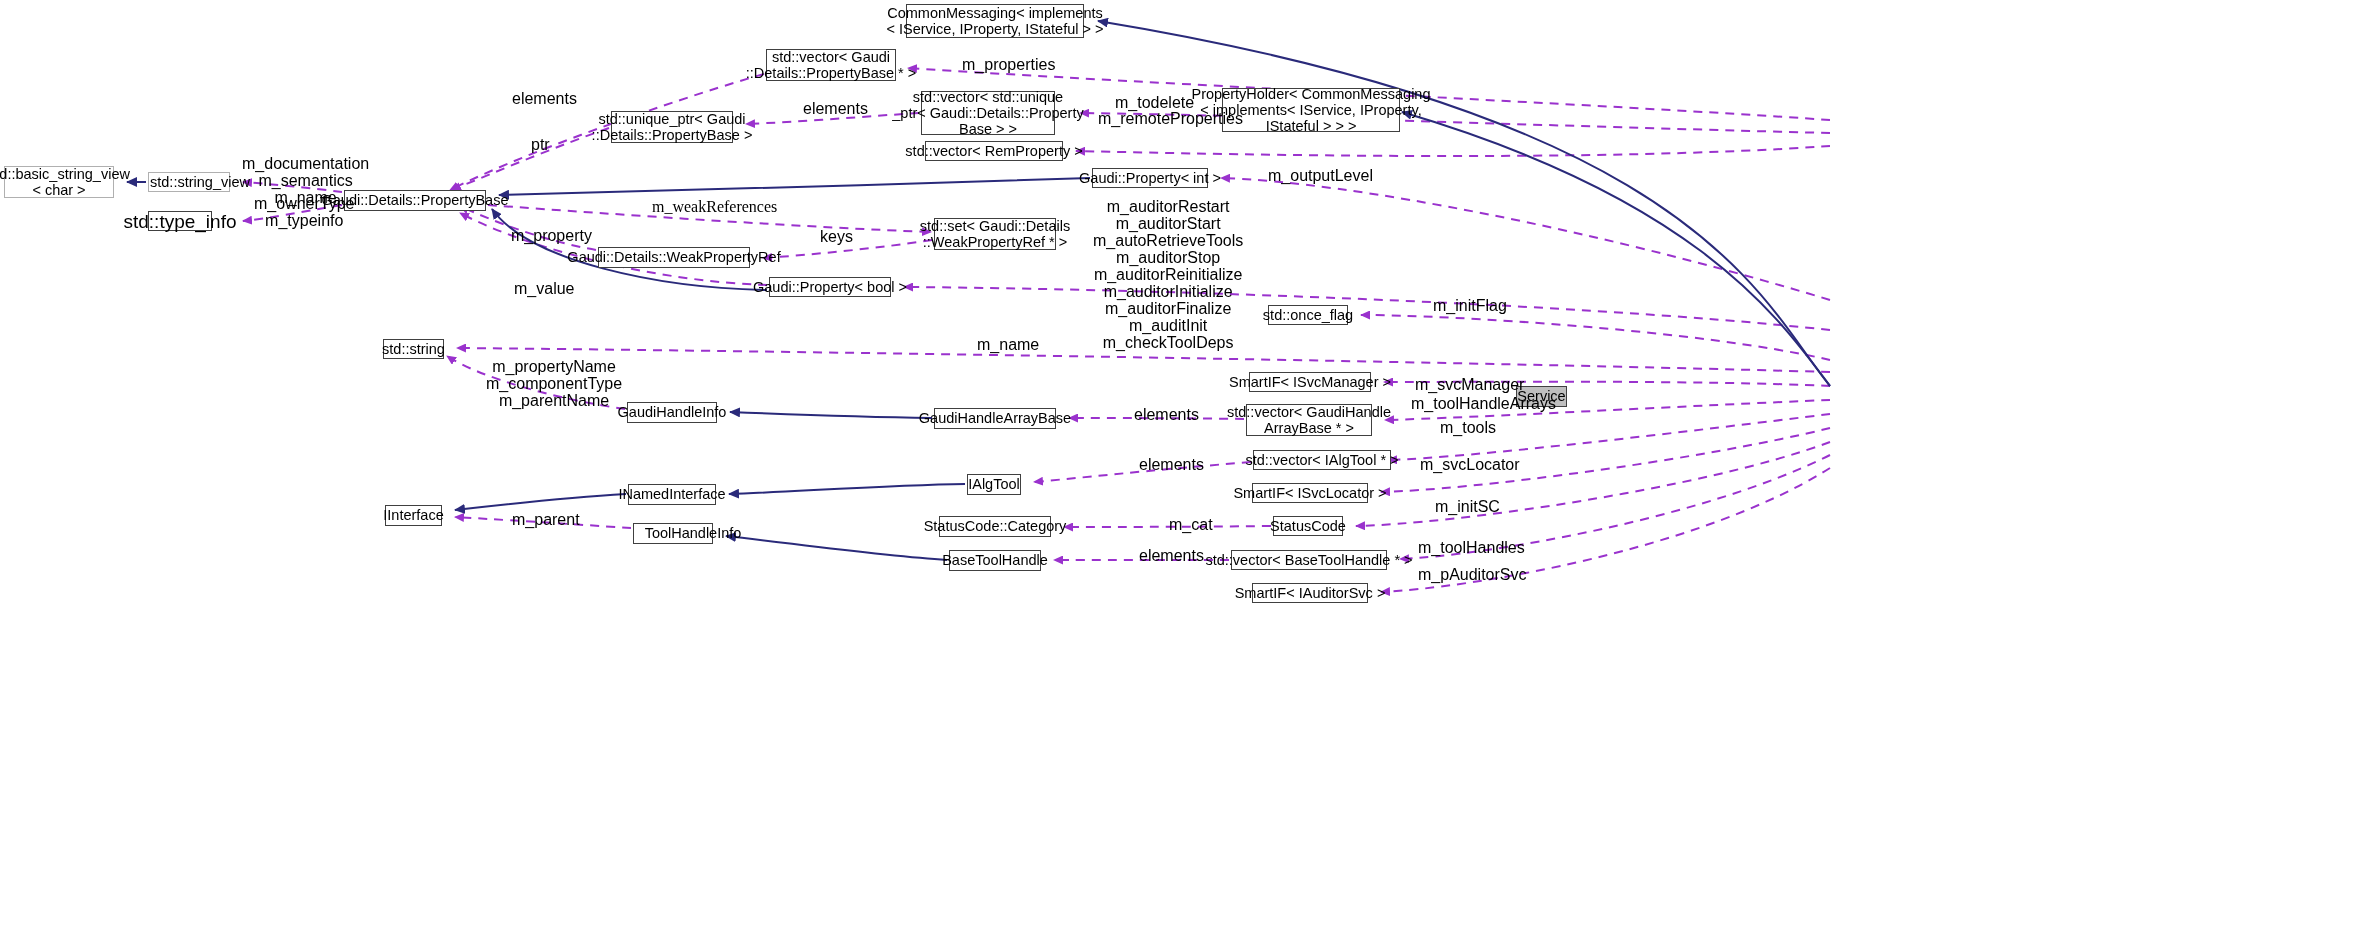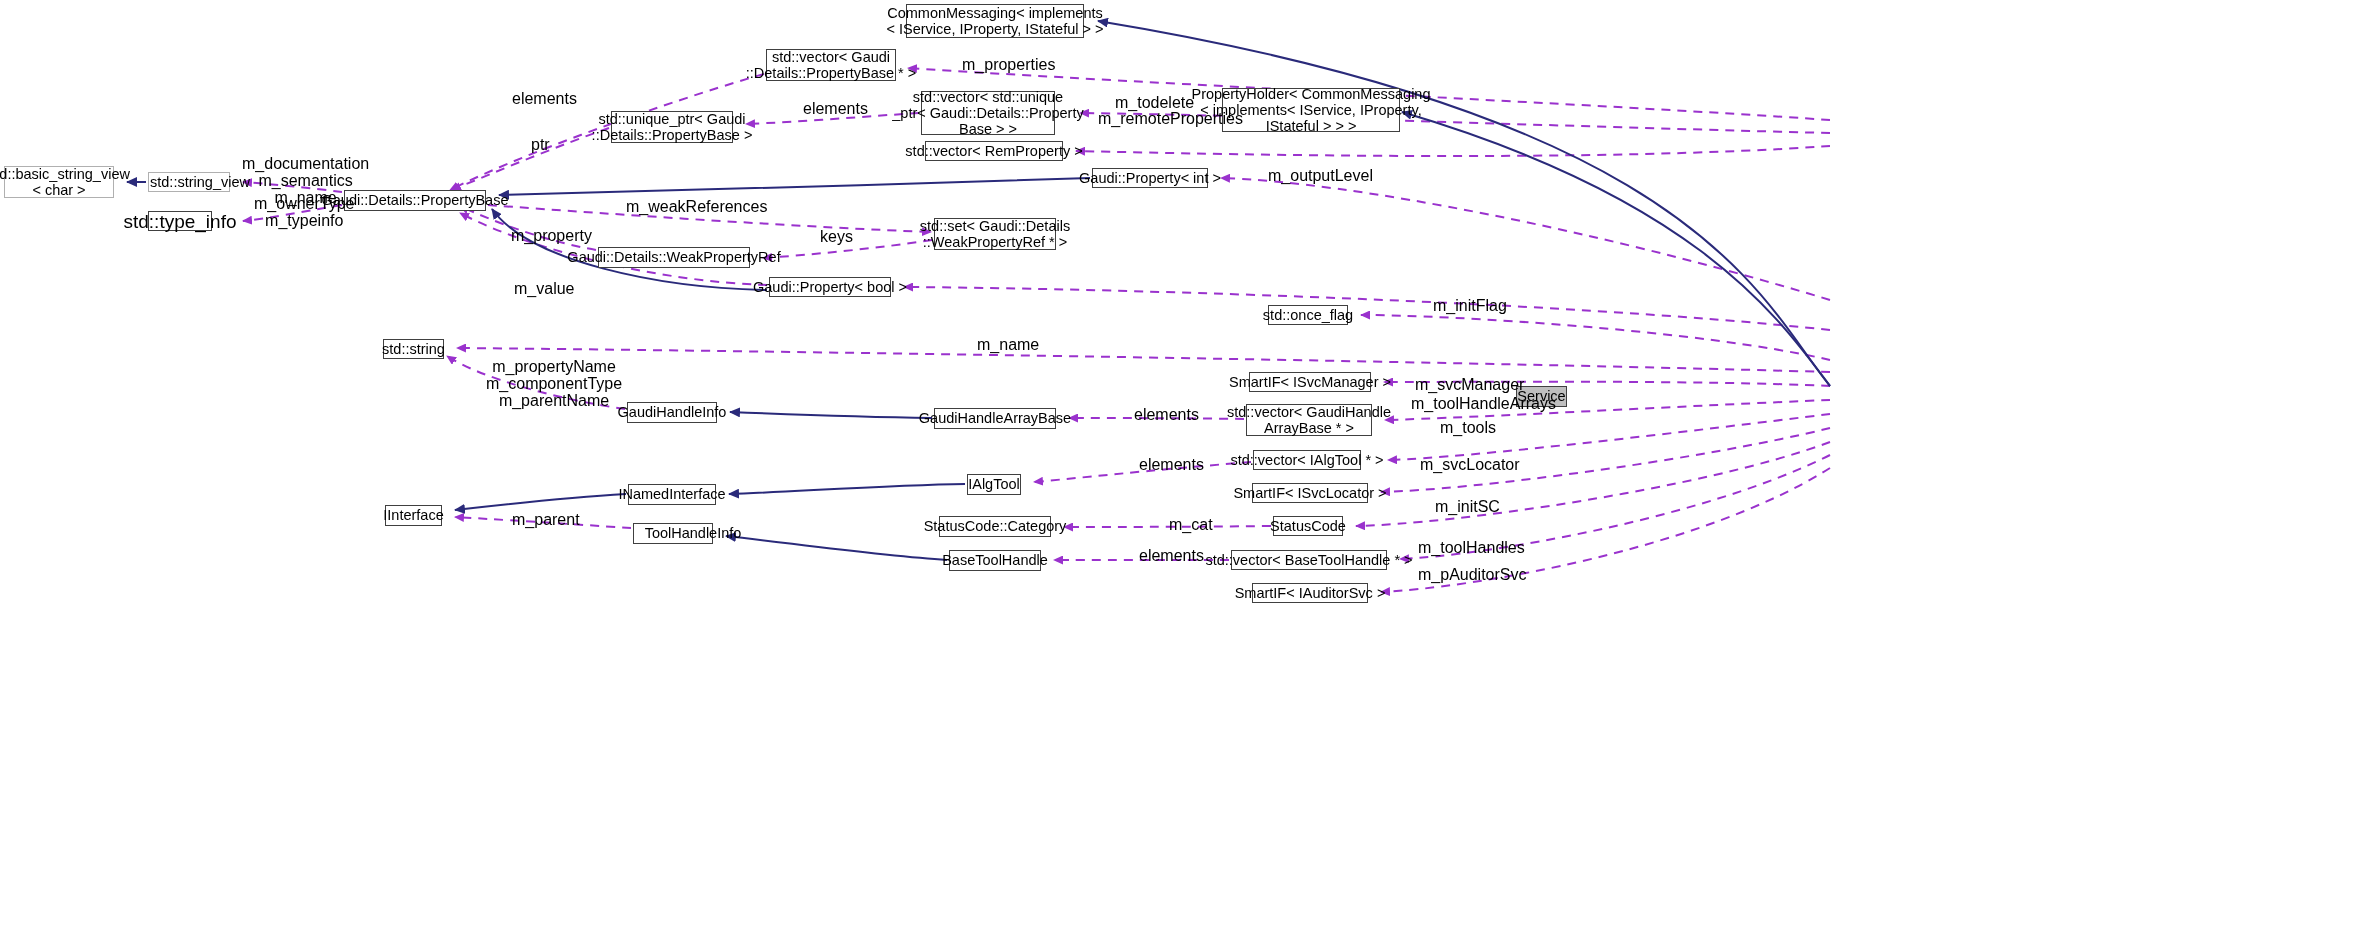--- a/index.html
+++ b/index.html
@@ -172,21 +172,21 @@
   <div class="node" style="left:598px;top:247px;width:152px;height:21px;font-size:14.5px;">Gaudi::Details::WeakPropertyRef</div>
   <div class="node" style="left:769px;top:277px;width:122px;height:20px;font-size:14.5px;">Gaudi::Property&lt; bool &gt;</div>
   <div class="node" style="left:1268px;top:305px;width:80px;height:20px;font-size:14.5px;">std::once_flag</div>
   <div class="node" style="left:383px;top:339px;width:61px;height:20px;font-size:14.5px;">std::string</div>
   <div class="node" style="left:1249px;top:372px;width:122px;height:20px;font-size:14.5px;">SmartIF&lt; ISvcManager &gt;</div>
   <div class="node" style="left:627px;top:402px;width:90px;height:21px;font-size:14.5px;">GaudiHandleInfo</div>
   <div class="node" style="left:934px;top:408px;width:122px;height:21px;font-size:14.5px;">GaudiHandleArrayBase</div>
   <div class="node" style="left:1246px;top:404px;width:126px;height:32px;font-size:14.5px;line-height:16px;">std::vector&lt; GaudiHandle
 ArrayBase * &gt;</div>
   <div class="node highlight" style="left:1516px;top:386px;width:51px;height:21px;font-size:14.5px;">Service</div>
-  <div class="node" style="left:1253px;top:450px;width:108px;height:20px;font-size:14.5px;">std::vector&lt; IAlgTool * &gt;</div>
+  <div class="node" style="left:1253px;top:450px;width:138px;height:20px;font-size:14.5px;">std::vector&lt; IAlgTool * &gt;</div>
   <div class="node" style="left:967px;top:474px;width:54px;height:21px;font-size:14.5px;">IAlgTool</div>
   <div class="node" style="left:628px;top:484px;width:88px;height:21px;font-size:14.5px;">INamedInterface</div>
   <div class="node" style="left:1252px;top:483px;width:116px;height:20px;font-size:14.5px;">SmartIF&lt; ISvcLocator &gt;</div>
   <div class="node" style="left:385px;top:505px;width:57px;height:21px;font-size:14.5px;">IInterface</div>
   <div class="node" style="left:939px;top:516px;width:112px;height:21px;font-size:14.5px;">StatusCode::Category</div>
   <div class="node" style="left:1273px;top:516px;width:70px;height:20px;font-size:14.5px;">StatusCode</div>
   <div class="node" style="left:633px;top:523px;width:80px;height:21px;font-size:14.5px;padding-left:44px;">ToolHandleInfo</div>
   <div class="node" style="left:949px;top:550px;width:92px;height:21px;font-size:14.5px;">BaseToolHandle</div>
   <div class="node" style="left:1231px;top:550px;width:156px;height:20px;font-size:14.5px;">std::vector&lt; BaseToolHandle * &gt;</div>
   <div class="node" style="left:1252px;top:583px;width:116px;height:20px;font-size:14.5px;">SmartIF&lt; IAuditorSvc &gt;</div>
@@ -196,21 +196,30 @@
   <div class="edge-label" style="left:803px;top:100px;">elements</div>
   <div class="edge-label" style="left:1115px;top:94px;">m_todelete</div>
   <div class="edge-label" style="left:1098px;top:110px;">m_remoteProperties</div>
   <div class="edge-label" style="left:531px;top:136px;">ptr</div>
   <div class="edge-label" style="left:242px;top:155px;text-align:center;">m_documentation
 m_semantics
 m_name</div>
   <div class="edge-label" style="left:1268px;top:167px;">m_outputLevel</div>
   <div class="edge-label" style="left:254px;top:195px;text-align:center;">m_ownerType
 m_typeinfo</div>
-  <div class="edge-label" style="left:626px;top:198px;">m_weakReferences</div>
+  <div class="edge-label" style="left:652px;top:198px;font-family:Liberation Serif, serif;">m_weakReferences</div>
+  <div class="edge-label" style="left:1093px;top:198px;text-align:center;">m_auditorRestart
+m_auditorStart
+m_autoRetrieveTools
+m_auditorStop
+m_auditorReinitialize
+m_auditorInitialize
+m_auditorFinalize
+m_auditInit
+m_checkToolDeps</div>
   <div class="edge-label" style="left:511px;top:227px;">m_property</div>
   <div class="edge-label" style="left:820px;top:228px;">keys</div>
   <div class="edge-label" style="left:514px;top:280px;">m_value</div>
   <div class="edge-label" style="left:1433px;top:297px;">m_initFlag</div>
   <div class="edge-label" style="left:977px;top:336px;">m_name</div>
   <div class="edge-label" style="left:486px;top:358px;text-align:center;">m_propertyName
 m_componentType
 m_parentName</div>
   <div class="edge-label" style="left:1415px;top:376px;">m_svcManager</div>
   <div class="edge-label" style="left:1411px;top:395px;">m_toolHandleArrays</div>

